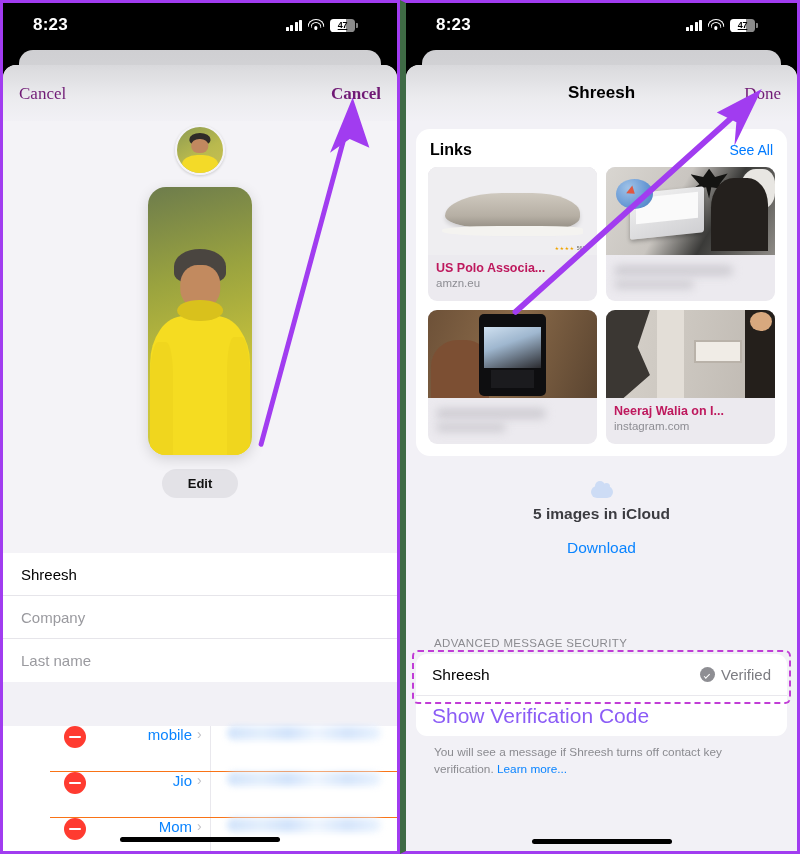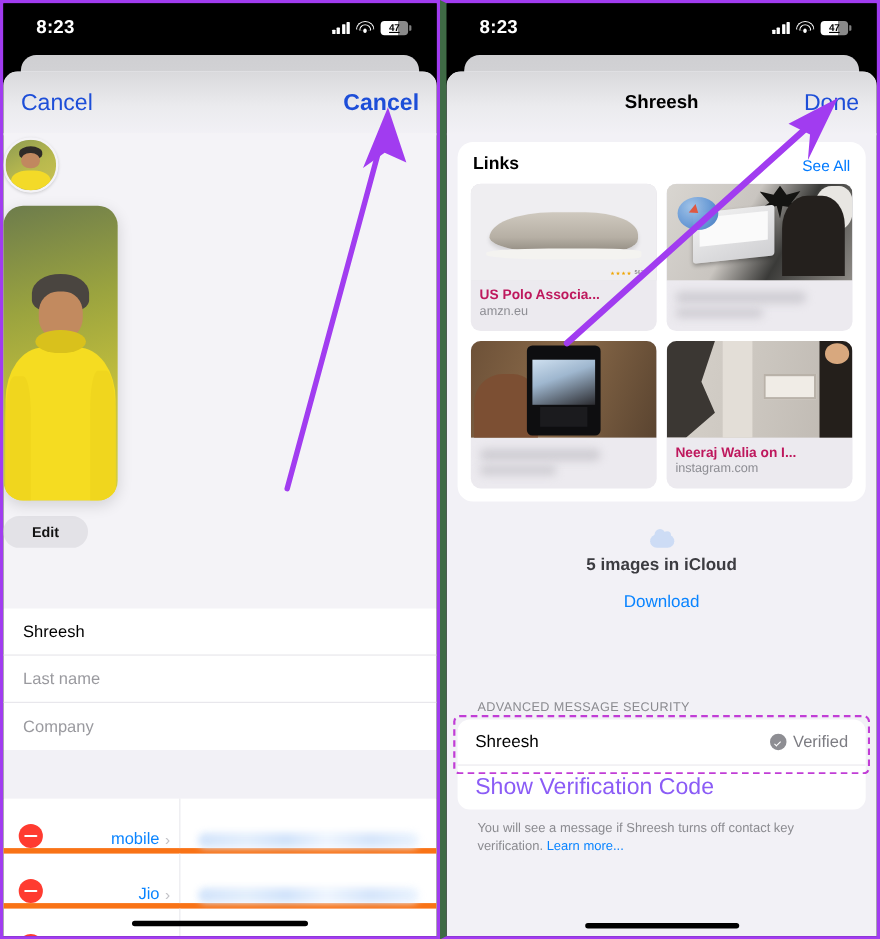--- a/index.html
+++ b/index.html
@@ -20,21 +20,21 @@
     overflow:hidden;
     background:#000;
   }
   .panel.left{border:3px solid #a13cf0;border-right-width:3px;}
   .panel.right{border:3px solid #a13cf0;border-left:6px solid #3f6b45;}
 
   .screen{position:absolute;inset:0;background:#000;overflow:hidden;}
 
   
   .statusbar{
-    position:absolute;top:0;left:0;right:0;height:44px;
+    position:absolute;top:0;left:0;right:16px;height:44px;
     color:#fff;z-index:40;
     display:flex;align-items:center;justify-content:space-between;
     padding:0 26px 0 30px;box-sizing:border-box;
   }
   .clock{font-size:17px;font-weight:700;letter-spacing:.2px;}
   .status-right{display:flex;align-items:center;gap:6px;}
   .bars{display:flex;align-items:flex-end;gap:1.5px;height:12px;}
   .bars i{display:block;width:3px;background:#fff;border-radius:.6px;}
   .bars i:nth-child(1){height:4px}
   .bars i:nth-child(2){height:6.5px}
@@ -68,32 +68,32 @@
   .sheet.blurtop:before{
     content:"";position:absolute;top:0;left:0;right:0;height:58px;
     background:linear-gradient(180deg,#d9d9dc 0%,#ebebee 55%,#f2f1f6 100%);
   }
 
   
   .navbar{
     position:relative;height:56px;display:flex;align-items:center;
     padding:0 16px;box-sizing:border-box;z-index:12;
   }
-  .nav-link{color:#1d4ed8;font-size:21px;line-height:1;}
+  .nav-link{color:#701a75;font-size:17px;line-height:1;font-family:Liberation Serif, serif;}
   .nav-link.bold{font-weight:700;}
   .nav-title{
     position:absolute;left:0;right:0;text-align:center;
     font-size:17px;font-weight:700;color:#000;pointer-events:none;
   }
   .nav-spacer{flex:1}
 
   
   .poster-area{
     position:relative;height:432px;background:#f4f3f7;
-    display:flex;flex-direction:column;align-items:flex-start;
+    display:flex;flex-direction:column;align-items:center;
   }
   .avatar-small{
     width:46px;height:46px;border-radius:50%;margin-top:4px;
     background:linear-gradient(150deg,#8d9b52 0%,#b9b94e 55%,#c9c152 100%);
     position:relative;overflow:hidden;border:2px solid #f4f3f7;
     box-shadow:0 1px 3px rgba(0,0,0,.18);
   }
   .avatar-small .hair{position:absolute;left:50%;top:14%;transform:translateX(-50%);
     width:46%;height:26%;background:#2f2b28;border-radius:50% 50% 38% 38%;}
   .avatar-small .face{position:absolute;left:50%;top:26%;transform:translateX(-50%);
@@ -134,22 +134,23 @@
     border-bottom:1px solid #e6e5ea;
   }
   .field:last-child{border-bottom:none;}
   .field.filled{color:#000;}
   .field.ph{color:#9a9a9f;}
   .gap{height:44px;background:#f2f1f6;}
 
   
   .rows{background:#fff;}
   .row{
-    height:45px;display:flex;align-items:flex-end;position:relative;
-    border-bottom:5px solid #f97316;
+    height:45px;display:flex;align-items:flex-start;position:relative;
+    border-bottom:1px solid #f97316;
+    margin-left:47px;
   }
   .minus{
     width:22px;height:22px;border-radius:50%;background:#ff3b30;
     margin-left:14px;flex:none;position:relative;
   }
   .minus:after{content:"";position:absolute;left:5px;right:5px;top:10px;height:2px;background:#fff;border-radius:1px;}
   .row-label{
     width:92px;text-align:right;color:#0a84ff;font-size:15px;
     margin-left:14px;
   }
@@ -315,22 +316,22 @@
             <div class="p-body"></div>
               <div class="p-hood"></div>
             <div class="p-arm-l"></div>
               <div class="p-arm-r"></div>
           </div>
           <button class="edit-btn">Edit</button>
         </div>
 
         <div class="form-group">
           <div class="field filled">Shreesh</div>
+          <div class="field ph">Company</div>
           <div class="field ph">Last name</div>
-          <div class="field ph">Company</div>
         </div>
 
         <div class="gap"></div>
 
         <div class="rows">
           <div class="row">
             <div class="minus"></div>
             <div class="row-label">mobile</div>
             <div class="chev">›</div>
             <div class="divider-v"></div>

